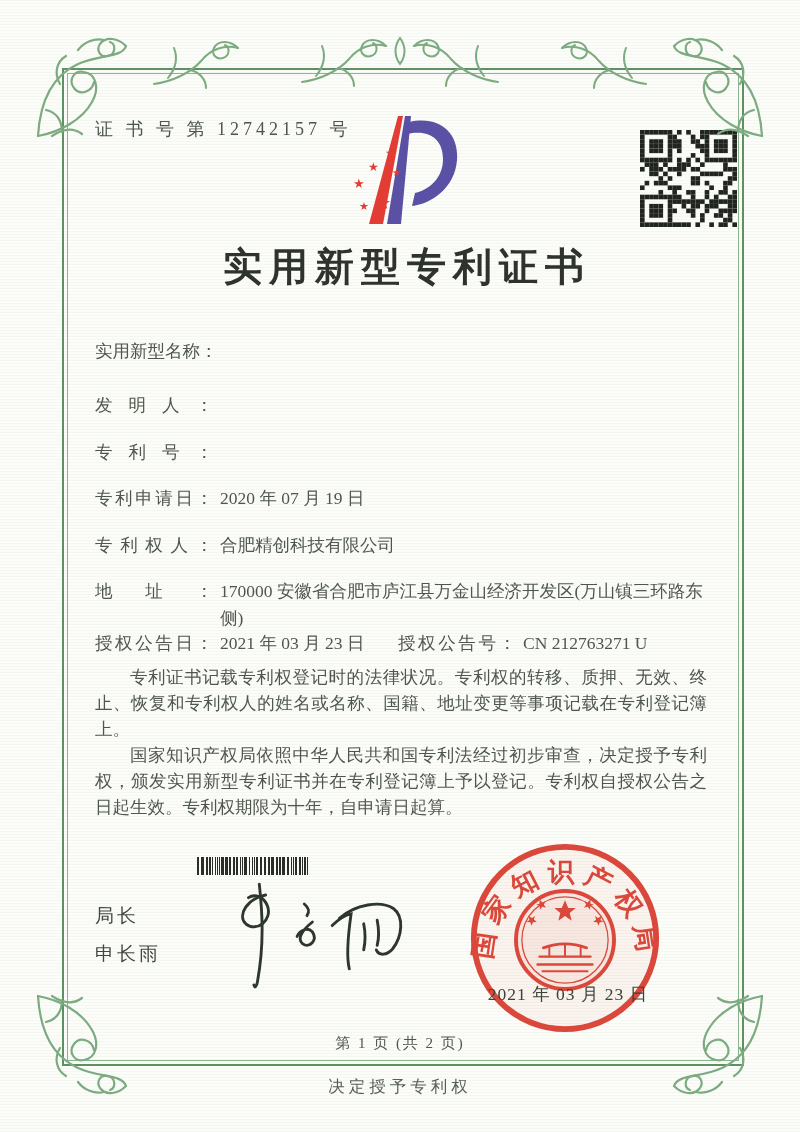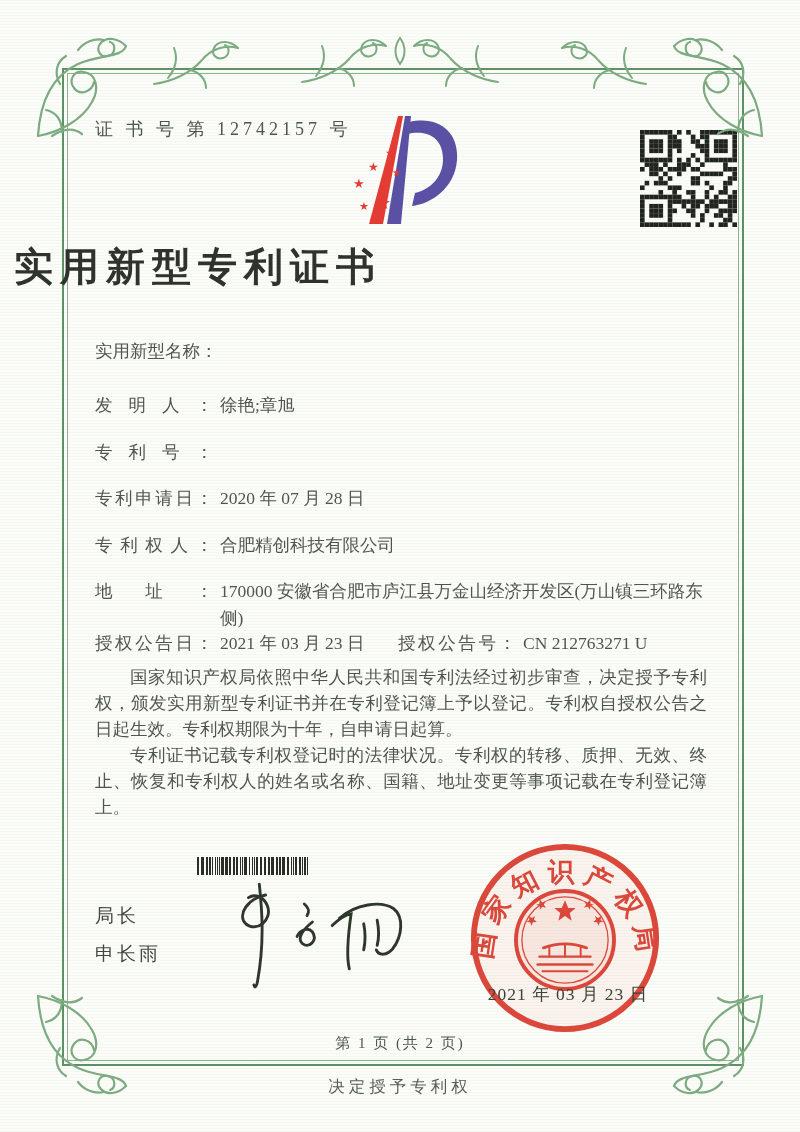--- a/index.html
+++ b/index.html
@@ -11,21 +11,21 @@
     font-family:"Liberation Serif","DejaVu Serif",serif;
     color:#4e574d;
   }
   .frame{position:absolute;left:62px;top:68px;width:678px;height:994px;border:2px solid #5f9065;z-index:1;}
   .frame::after{content:"";position:absolute;inset:3px;border:1px solid #8ab38e;}
   .ornament{position:absolute;left:0;top:0;z-index:3;pointer-events:none;}
   .content{position:absolute;inset:0;z-index:2;padding-left:48px;}
   .cert-no{position:absolute;left:95px;top:117px;font-size:18px;letter-spacing:4px;color:#4d564c;}
   .logo{position:absolute;left:335px;top:106px;}
   .qr{position:absolute;left:640px;top:130px;}
-  .title{position:absolute;left:0;right:0;top:240px;text-align:left;font-size:39px;font-weight:bold;letter-spacing:7px;color:#2e332d;margin-left:14px;}
+  .title{position:absolute;left:0;right:0;top:240px;text-align:center;font-size:39px;font-weight:bold;letter-spacing:7px;color:#2e332d;margin-left:14px;}
   .fields{position:absolute;left:95px;top:0;width:612px;font-size:17.5px;line-height:27px;}
   .frow{position:absolute;left:0;width:100%;display:flex;align-items:flex-start;}
   .jlabel{display:inline-flex;justify-content:space-between;width:118px;flex:0 0 118px;}
   .fvalue{padding-left:7px;flex:1;}
   .r1{top:338px}.r2{top:392px}.r3{top:439px}.r4{top:485px}.r5{top:532px}.r6{top:578px}.r7{top:630px}
   .grant-date-value{padding-left:7px;width:178px;flex:0 0 178px;}
   .paragraphs{position:absolute;left:95px;top:664px;width:612px;font-size:17.5px;line-height:26px;text-align:justify;color:#4e574d;}
   .paragraphs p{margin:0;text-indent:2em;}
   .barcode{position:absolute;left:197px;top:857px;width:113px;height:18px;display:flex;align-items:stretch;}
   .barcode span{display:block;height:100%;background:#2a2e29;}
@@ -343,40 +343,39 @@
           <span>：</span>
         </span>
     </div>
     <div class="frow r2">
       <span class="jlabel">
           <span>发</span>
           <span>明</span>
           <span>人</span>
           <span>：</span>
         </span>
-      <span class="fvalue">徐艳;章旭</span>
     </div>
     <div class="frow r3">
       <span class="jlabel">
           <span>专</span>
           <span>利</span>
           <span>号</span>
           <span>：</span>
         </span>
     </div>
     <div class="frow r4">
       <span class="jlabel">
           <span>专</span>
           <span>利</span>
           <span>申</span>
           <span>请</span>
           <span>日</span>
           <span>：</span>
         </span>
-      <span class="fvalue">2020 年 07 月 28 日</span>
+      <span class="fvalue">2020 年 07 月 19 日</span>
     </div>
     <div class="frow r5">
       <span class="jlabel">
           <span>专</span>
           <span>利</span>
           <span>权</span>
           <span>人</span>
           <span>：</span>
         </span>
       <span class="fvalue">合肥精创科技有限公司</span>
@@ -405,22 +404,22 @@
           <span>公</span>
           <span>告</span>
           <span>号</span>
           <span>：</span>
         </span>
       <span class="fvalue">CN 212763271 U</span>
     </div>
   </div>
 
   <div class="paragraphs">
+    <p>专利证书记载专利权登记时的法律状况。专利权的转移、质押、无效、终止、恢复和专利权人的姓名或名称、国籍、地址变更等事项记载在专利登记簿上。</p>
     <p>国家知识产权局依照中华人民共和国专利法经过初步审查，决定授予专利权，颁发实用新型专利证书并在专利登记簿上予以登记。专利权自授权公告之日起生效。专利权期限为十年，自申请日起算。</p>
-    <p>专利证书记载专利权登记时的法律状况。专利权的转移、质押、无效、终止、恢复和专利权人的姓名或名称、国籍、地址变更等事项记载在专利登记簿上。</p>
   </div>
 
   <div class="barcode" aria-hidden="true">
       <span style="width:2px;margin-right:2px"></span>
       <span style="width:3px;margin-right:2px"></span>
       <span style="width:2px;margin-right:1px"></span>
       <span style="width:2px;margin-right:1px"></span>
       <span style="width:1px;margin-right:2px"></span>
       <span style="width:1px;margin-right:1px"></span>
       <span style="width:1px;margin-right:1px"></span>

